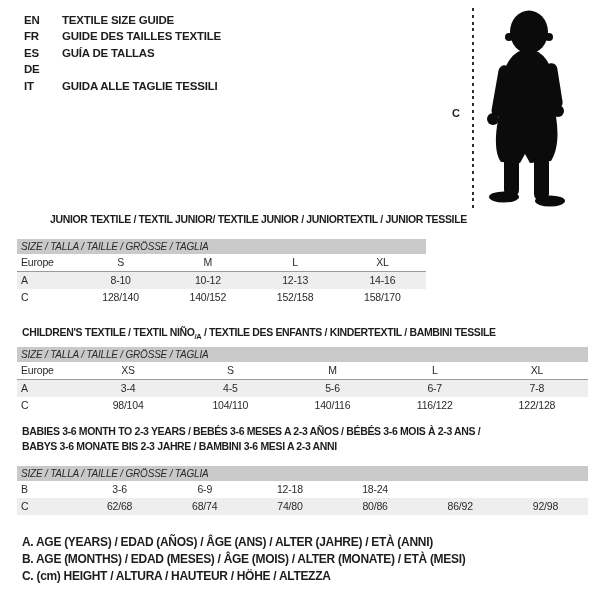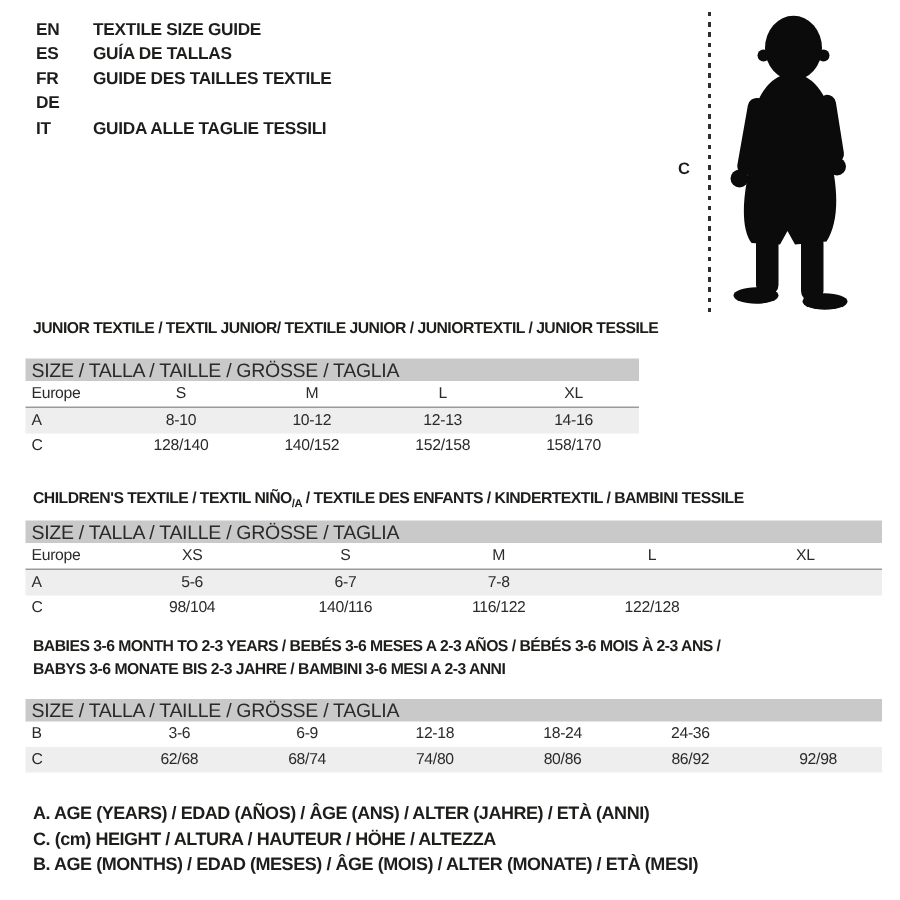--- a/index.html
+++ b/index.html
@@ -18,34 +18,34 @@
     background-image:repeating-linear-gradient(to bottom, #2e2e2e 0px, #2e2e2e 3px, transparent 3px, transparent 6.8px);
   }
   .figure-label { position:absolute; left:452px; top:107px; font-size:11px; font-weight:bold; }
   .baby-svg { position:absolute; left:482px; top:7px; }
 
   
   .section-title {
     position:absolute; left:22px; margin:0; font-size:10.5px; font-weight:bold;
     letter-spacing:-0.35px; white-space:nowrap; line-height:15px;
   }
-  .title-junior   { top:212px; }
+  .title-junior   { top:212px;margin-left:28px; }
   .title-children { top:325px; }
   .title-babies   { top:424px; }
   .section-title sub { font-size:7.5px; }
 
   
   .size-table { position:absolute; left:17px; }
   .tbl-junior   { top:239px; width:409px; }
   .tbl-children { top:347px; width:571px; }
   .tbl-babies   { top:466px; width:571px; }
 
   .size-bar {
-    height:15px; line-height:15px; background:#c9c9c9; font-size:13px;
-    color:#2a2a2a; padding-left:4px; letter-spacing:-0.2px; box-sizing:border-box;
+    height:15px; line-height:15px; background:#c9c9c9; font-size:10px;
+    color:#2a2a2a; padding-left:4px; letter-spacing:-0.2px; box-sizing:border-box;font-style:italic;
   }
   .t-row { display:grid; height:17px; line-height:17px; font-size:10.5px; color:#2a2a2a; letter-spacing:-0.2px; }
   .t-row > span { text-align:center; overflow:hidden; }
   .t-row > span:first-child { text-align:left; padding-left:4px; }
   .cols-4 { grid-template-columns:60px repeat(4, 1fr); }
   .cols-5 { grid-template-columns:60px repeat(5, 1fr); }
   .cols-6 { grid-template-columns:60px repeat(6, 1fr); }
   .row-rule { border-bottom:1px solid #9b9b9b; }
   .row-stripe { background:#eeeeee; }
 
@@ -57,26 +57,26 @@
 <body>
 
 <div class="page">
 
   <div class="lang-block">
     <div class="lang-row">
       <span>EN</span>
       <span>TEXTILE SIZE GUIDE</span>
     </div>
     <div class="lang-row">
+      <span>FR</span>
+      <span>GUIDE DES TAILLES TEXTILE</span>
+    </div>
+    <div class="lang-row">
       <span>ES</span>
       <span>GUÍA DE TALLAS</span>
-    </div>
-    <div class="lang-row">
-      <span>FR</span>
-      <span>GUIDE DES TAILLES TEXTILE</span>
     </div>
     <div class="lang-row">
       <span>DE</span>
     </div>
     <div class="lang-row">
       <span>IT</span>
       <span>GUIDA ALLE TAGLIE TESSILI</span>
     </div>
   </div>
 
@@ -132,57 +132,59 @@
     <div class="t-row cols-5 row-rule">
       <span>Europe</span>
       <span>XS</span>
       <span>S</span>
       <span>M</span>
       <span>L</span>
       <span>XL</span>
     </div>
     <div class="t-row cols-5 row-stripe">
       <span>A</span>
+      <span>3-4</span>
+      <span>4-5</span>
       <span>5-6</span>
       <span>6-7</span>
       <span>7-8</span>
     </div>
     <div class="t-row cols-5">
       <span>C</span>
       <span>98/104</span>
+      <span>104/110</span>
       <span>140/116</span>
       <span>116/122</span>
       <span>122/128</span>
     </div>
   </div>
 
   <h2 class="section-title title-babies">
     <span style="display:block">BABIES 3-6 MONTH TO 2-3 YEARS / BEBÉS 3-6 MESES A 2-3 AÑOS / BÉBÉS 3-6 MOIS À 2-3 ANS /</span>
     <span style="display:block">BABYS 3-6 MONATE BIS 2-3 JAHRE / BAMBINI 3-6 MESI A 2-3 ANNI</span>
   </h2>
   <div class="size-table tbl-babies">
     <div class="size-bar">SIZE / TALLA / TAILLE / GRÖSSE / TAGLIA</div>
     <div class="t-row cols-6">
       <span>B</span>
       <span>3-6</span>
       <span>6-9</span>
       <span>12-18</span>
       <span>18-24</span>
-      <span>24-36</span>
     </div>
     <div class="t-row cols-6 row-stripe">
       <span>C</span>
       <span>62/68</span>
       <span>68/74</span>
       <span>74/80</span>
       <span>80/86</span>
       <span>86/92</span>
       <span>92/98</span>
     </div>
   </div>
 
   <div class="legend">
     <div>A. AGE (YEARS) / EDAD (AÑOS) / ÂGE (ANS) / ALTER (JAHRE) / ETÀ (ANNI)</div>
+    <div>B. AGE (MONTHS) / EDAD (MESES) / ÂGE (MOIS) / ALTER (MONATE) / ETÀ (MESI)</div>
     <div>C. (cm) HEIGHT / ALTURA / HAUTEUR / HÖHE / ALTEZZA</div>
-    <div>B. AGE (MONTHS) / EDAD (MESES) / ÂGE (MOIS) / ALTER (MONATE) / ETÀ (MESI)</div>
   </div>
 
 </div>
 
 </body></html>

